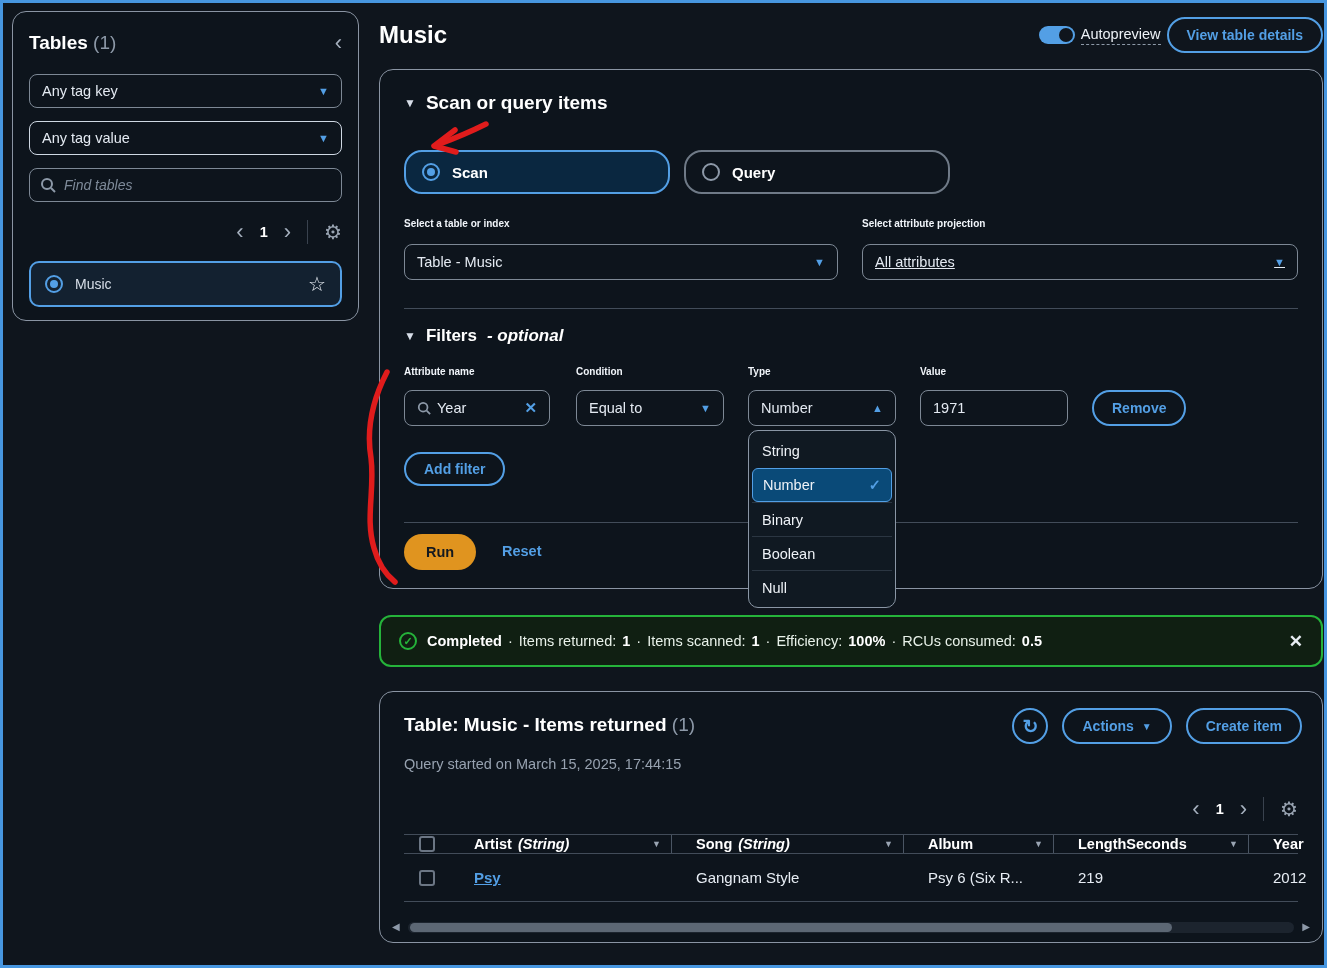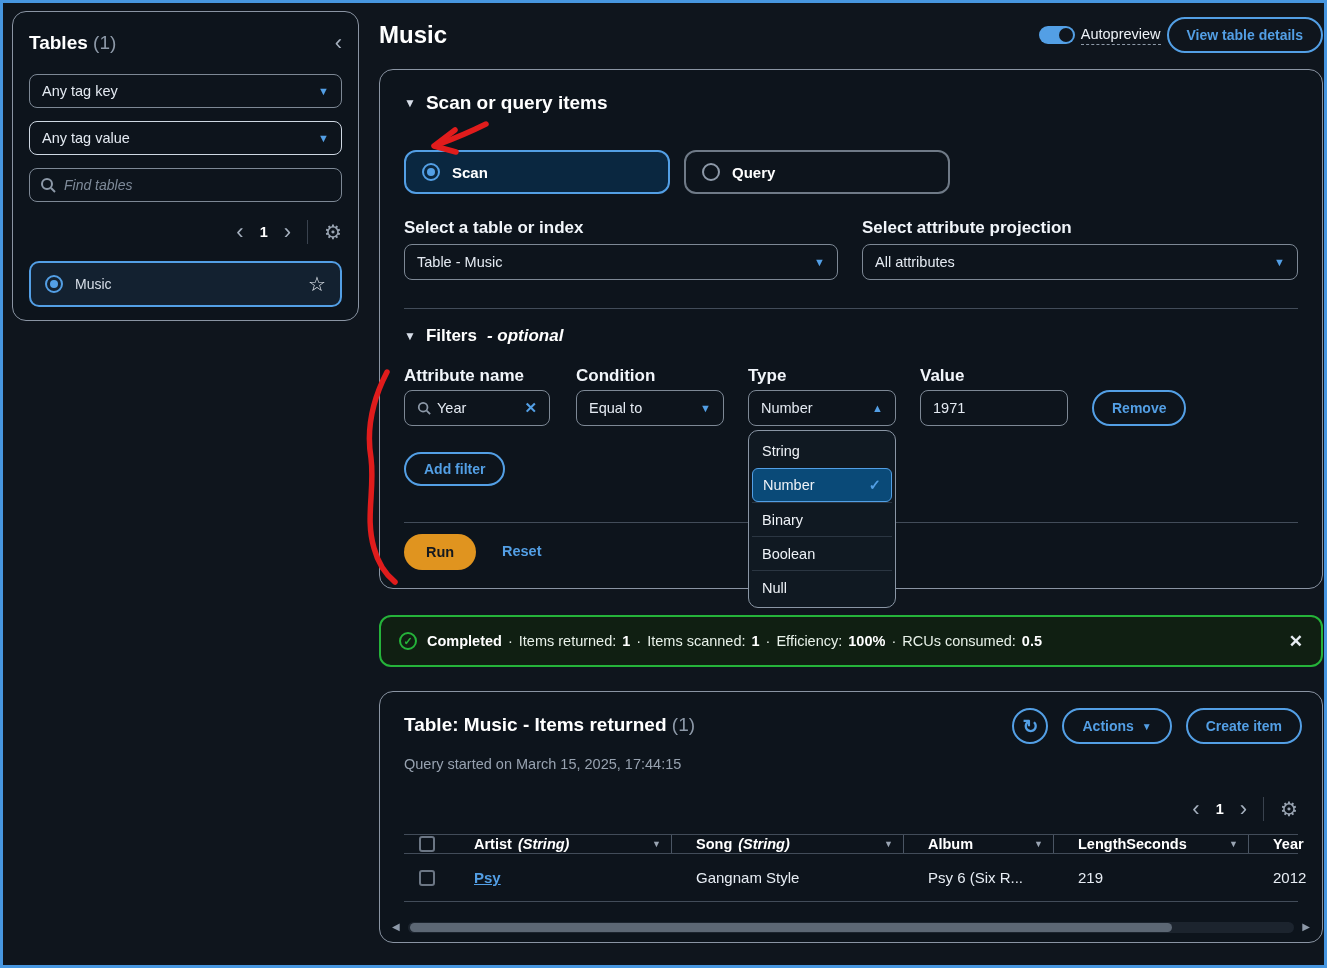--- a/index.html
+++ b/index.html
@@ -48,25 +48,25 @@
   .btn { display:inline-flex; align-items:center; justify-content:center; gap:8px; height:36px; padding:0 18px;
          border:2px solid var(--accent,#539fe5); border-radius:18px; color:var(--accent,#539fe5);
          font-weight:bold; font-size:14px; background:transparent; cursor:pointer; white-space:nowrap; }
   .btn .caret { font-size:10px; }
 
   
   .scan-panel { left:376px; top:66px; width:944px; height:520px; }
   .sec-title { position:absolute; display:flex; align-items:center; gap:10px; color:#fff; font-weight:bold; }
   .tri { font-size:12px; color:#d7dee8; }
   .scan-title { left:24px; top:22px; font-size:19px; }
-  .tile { position:absolute; top:80px; width:266px; height:44px; border-radius:12px; display:flex;
+  .tile { position:absolute; top:80px; width:266px; height:44px; border-radius:18px; display:flex;
           align-items:center; gap:12px; padding:0 16px; font-weight:bold; color:#fff; font-size:15px; cursor:pointer; }
   .tile.sel { left:24px; border:2px solid var(--accent,#539fe5); background:#0a2740; }
   .tile.unsel { left:304px; border:2px solid #6f7a87; }
-  .field-label { position:absolute; font-weight:bold; color:#f1f5fa; font-size:17px; }
+  .field-label { position:absolute; font-weight:bold; color:#f1f5fa; font-size:10px; }
   .fld { position:absolute; height:36px; border:1.6px solid #7d8895; border-radius:8px; background:#0d141c;
          display:flex; align-items:center; justify-content:space-between; padding:0 12px; color:#e4eaf2;
          font-size:14.5px; cursor:pointer; }
   .divider { position:absolute; left:24px; right:24px; height:1px; background:#424c59; }
   .filters-title { left:24px; top:256px; font-size:17px; }
   .opt { font-style:italic; }
   .attr-field { left:24px; top:320px; width:146px; gap:6px; justify-content:flex-start; }
   .attr-field input { width:62px; background:transparent; border:none; outline:none; color:#e4eaf2; font-size:14.5px; }
   .clear-x { margin-left:auto; color:var(--accent,#539fe5); font-weight:bold; font-size:15px; cursor:pointer; }
   .value-field input { width:100%; background:transparent; border:none; outline:none; color:#e4eaf2; font-size:14.5px; }
@@ -201,21 +201,21 @@
       <span>Query</span>
     </div>
 
     <span class="field-label" style="left:24px; top:148px;">Select a table or index</span>
     <span class="field-label" style="left:482px; top:148px;">Select attribute projection</span>
 
     <div class="fld" style="left:24px; top:174px; width:434px;">
       <span>Table - Music</span>
       <span class="caret">▼</span>
     </div>
-    <div class="fld" style="left:482px; top:174px; width:436px;">
+    <div class="fld" style="left:482px; top:174px; width:436px;text-decoration:underline;">
       <span>All attributes</span>
       <span class="caret">▼</span>
     </div>
 
     <div class="divider" style="top:238px;"></div>
 
     <div class="sec-title filters-title">
       <span class="tri">▼</span>
       <span>Filters</span>
       <span class="opt">- optional</span>

